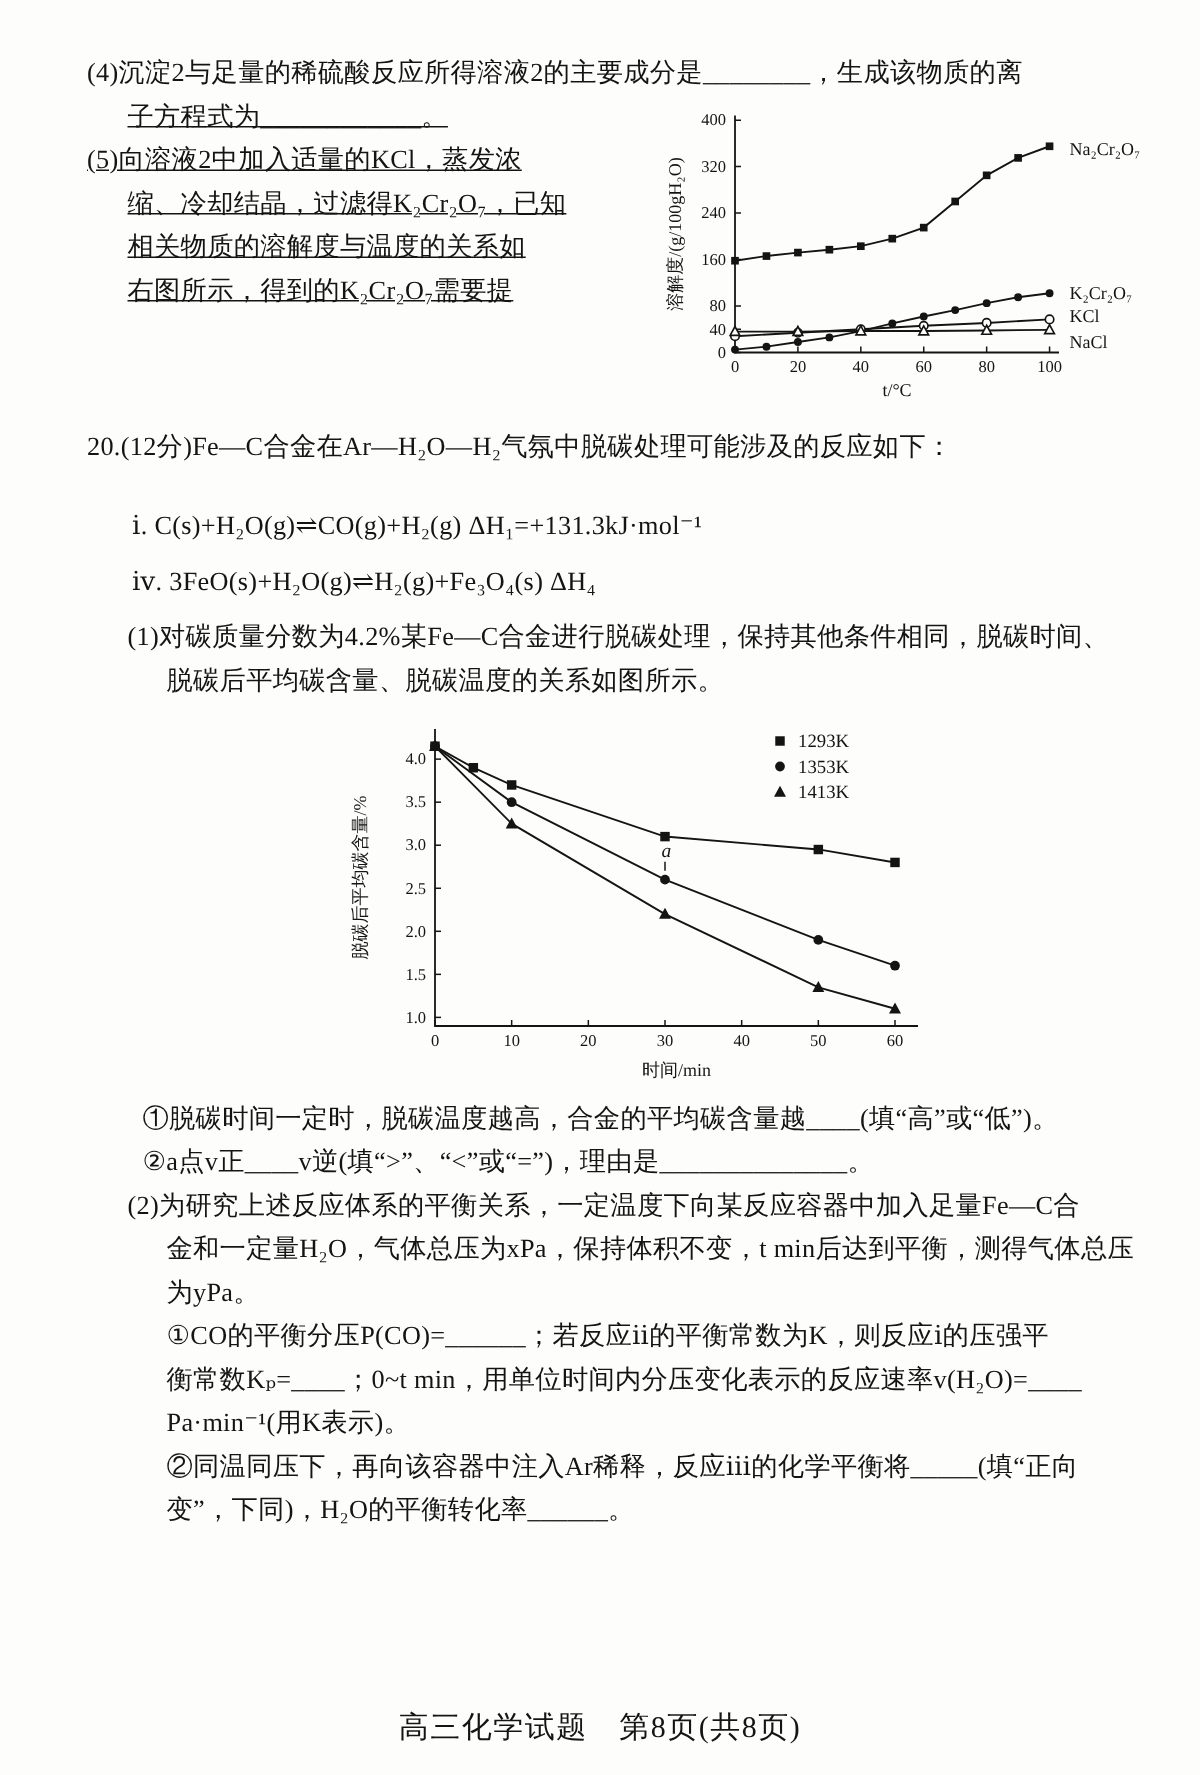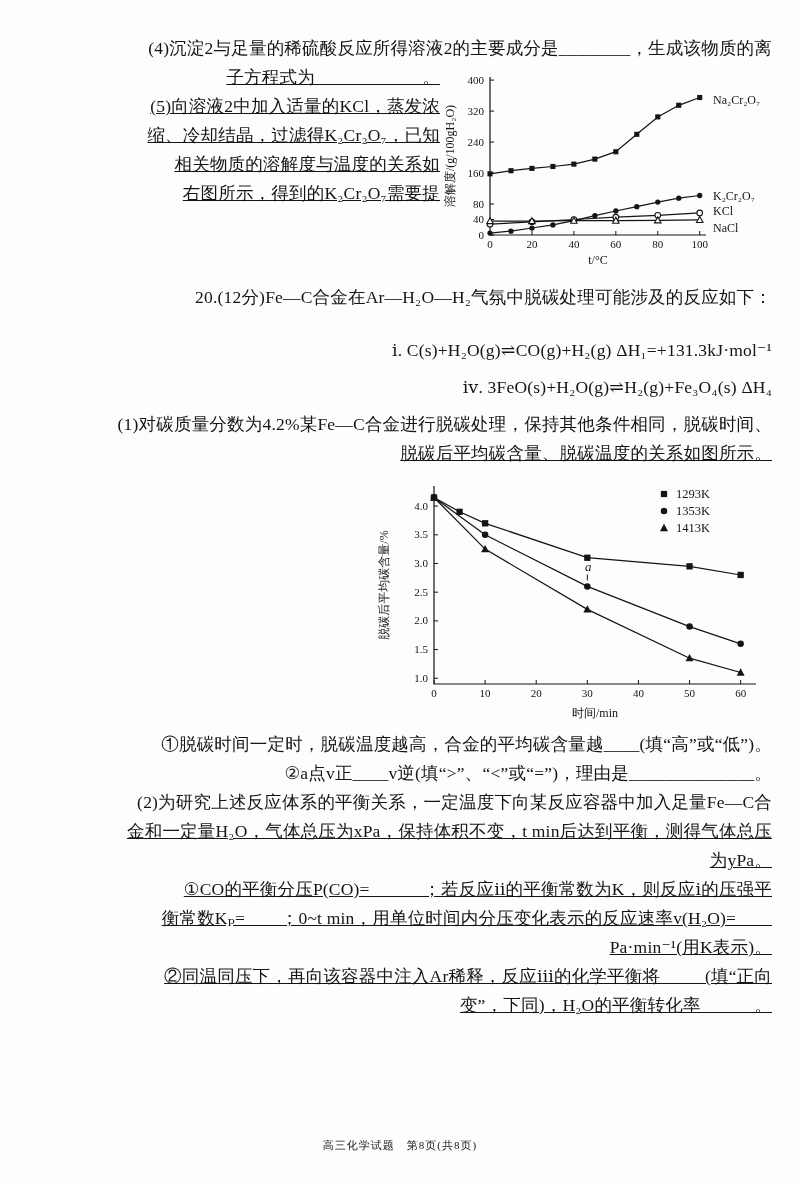--- a/index.html
+++ b/index.html
@@ -1,37 +1,37 @@
 <!DOCTYPE html>
 <html><head>
 <meta charset="utf-8">
 <style>
   *{margin:0;padding:0;box-sizing:border-box}
   html,body{width:800px;height:1183px;background:#fdfdfb;color:#141414;
     font-family:"Liberation Serif","DejaVu Serif",serif;}
   .sheet{position:relative;width:800px;height:1183px;overflow:hidden;}
-  .content{padding:34px 28px 0 58px;text-align:right;}
+  .content{padding:34px 28px 0 58px;}
   .line{font-size:17.5px;line-height:29px;letter-spacing:.2px;white-space:nowrap;}
   .ind1{padding-left:27px;}
-  .ind2{padding-left:53px;text-decoration:underline;}
+  .ind2{padding-left:53px;}
   .ind3{padding-left:37px;}
   .row{display:flex;align-items:flex-start;}
   .col-left{width:382px;flex:none;text-decoration:underline;}
   .chart1wrap{flex:1;display:flex;justify-content:flex-end;padding-top:4px;}
   .q20{margin-top:14px;}
   .reactions{margin-left:30px;margin-top:20px;margin-bottom:4px;}
   .rline{line-height:37px;}
   .chart2wrap{margin:6px 0 4px 170px;}
   svg text.ctick{font:11px "Liberation Serif","DejaVu Serif",serif;fill:#141414;}
   svg text.caxis{font:12px "Liberation Serif","DejaVu Serif",serif;fill:#141414;}
   svg text.cseries{font:12px "Liberation Serif","DejaVu Serif",serif;fill:#141414;}
   svg text.clegend{font:12.5px "Liberation Serif","DejaVu Serif",serif;fill:#141414;}
   svg text.cann{font:italic 13px "Liberation Serif","DejaVu Serif",serif;fill:#141414;}
   .footer{position:absolute;left:0;right:0;top:1138px;text-align:center;
-    font-size:11px;letter-spacing:1px;}
+    font-size:20px;letter-spacing:1px;}
 </style>
 </head>
 <body>
 
 <div class="sheet">
   <div class="content">
 
     <div class="line">(4)沉淀2与足量的稀硫酸反应所得溶液2的主要成分是________，生成该物质的离</div>
 
     <div class="row">

